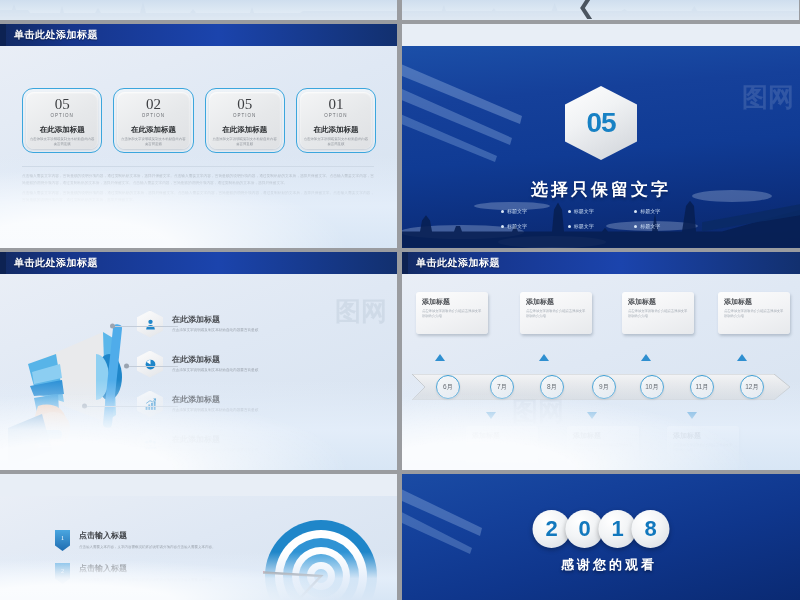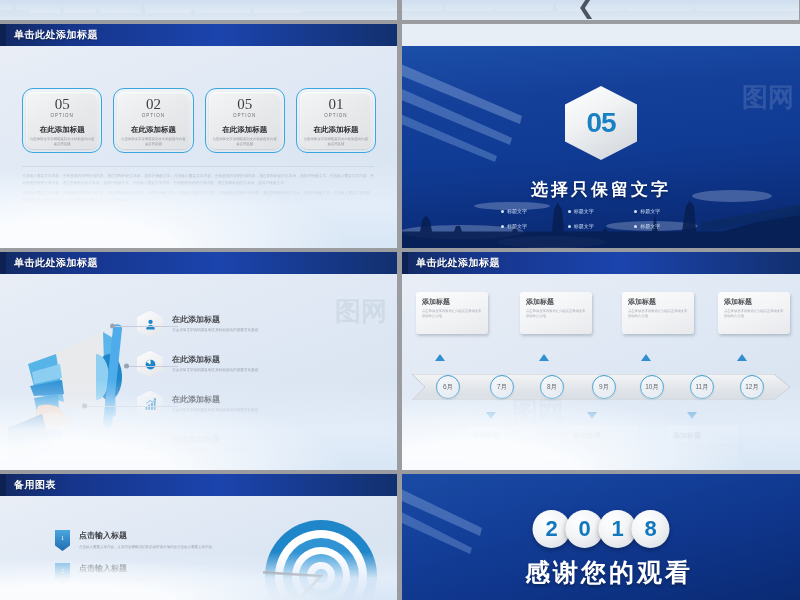--- a/index.html
+++ b/index.html
@@ -167,21 +167,21 @@
   }
   .balls { position: absolute; left: 50%; top: 36px; transform: translateX(-50%);
            display: flex; gap: -4px; }
   .ball { width: 38px; height: 38px; border-radius: 50%; margin-left: -5px;
     background: radial-gradient(circle at 35% 28%, #ffffff 0%, #f2f4f6 45%, #d6dadf 100%);
     display: flex; align-items: center; justify-content: center;
     box-shadow: 0 2px 5px rgba(0,0,0,.3); }
   .ball:first-child { margin-left: 0; }
   .ball span { font-size: 22px; font-weight: bold; color: #1278bd; }
   .thx-txt { position: absolute; left: 16px; right: 0; top: 82px; text-align: center;
-    color: #fff; font-size: 25px; font-weight: bold; letter-spacing: 3px;
+    color: #fff; font-size: 13px; font-weight: bold; letter-spacing: 3px;
     text-shadow: 0 2px 3px rgba(0,0,0,.35); }
 
   .wm { position: absolute; color: rgba(255,255,255,.13); font-size: 26px;
         font-weight: bold; pointer-events: none; }
 </style>
 </head>
 <body>
 
 <div id="stage">
 
@@ -475,24 +475,20 @@
       <div class="tcard" style="left:265px; top:152px;">
         <div class="tt">添加标题</div>
         <div class="ts">点击添加文字说明简介介绍点击添加文字说明简介介绍</div>
       </div>
 
       <div class="wm" style="left:110px; top:120px; color:rgba(120,140,165,.12);">图网</div>
     </div>
   </div>
 
   <div class="panel p-bl">
-    <div class="titlebar">
-      <div class="tstripe"></div>
-      <span>备用图表</span>
-    </div>
     <div class="lightbody">
       <div class="numlist">
         <div class="nrow">
           <div class="ribbon">1</div>
           <div class="nbody">
             <div class="nt">点击输入标题</div>
             <div class="ns">点击输入需要文本内容，文字内容需概况精炼的说明该分项内容点击输入需要文本内容。</div>
           </div>
         </div>
         <div class="nrow">

